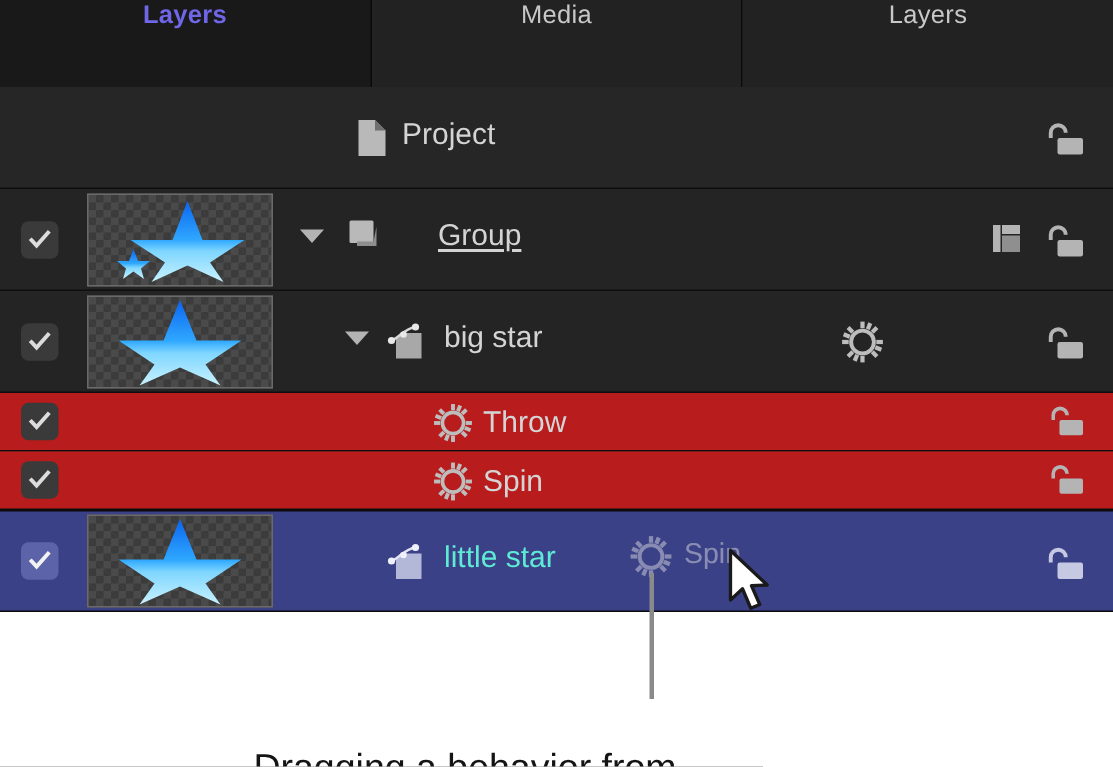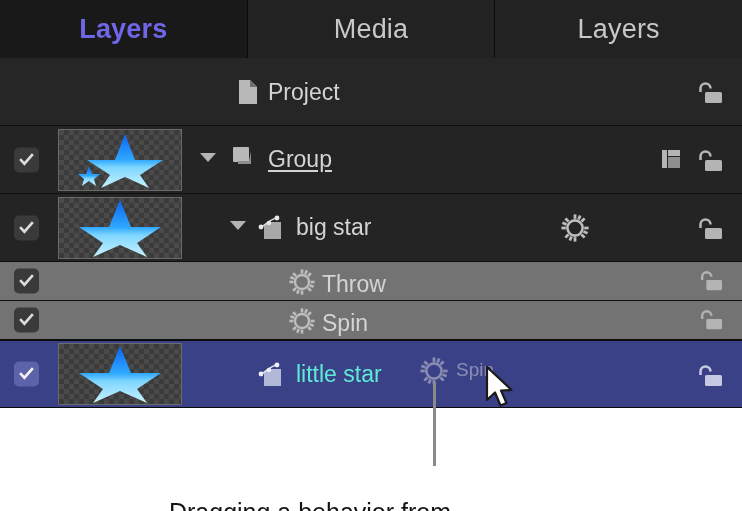--- a/index.html
+++ b/index.html
@@ -24,23 +24,23 @@
   .tabbar {
     position: absolute;
     left: 0; top: 0;
     width: 742px; height: 58px;
     display: flex;
     background: #131313;
   }
   .tab {
     flex: 1 1 0;
     display: flex;
-    align-items: center;
+    align-items: flex-start;
     justify-content: center;
-    font-size: 27px;
+    font-size: 17px;
     letter-spacing: 0.2px;
     background: #222222;
     color: #c8c8c8;
     border-right: 1px solid #0a0a0a;
     box-sizing: border-box;
     cursor: default;
   }
   .tab:last-child { border-right: none; }
   .tab.selected {
     background: #191919;
@@ -58,21 +58,21 @@
   .row {
     position: relative;
     width: 742px;
     box-sizing: border-box;
     border-bottom: 1px solid #0e0e0e;
     background: #242424;
     display: block;
   }
   .row.project { height: 68px; background: #262626; }
   .row.tall    { height: 68px; }
-  .row.short   { height: 39px; background: #737373; }
+  .row.short   { height: 39px; background: #b91c1c; }
   .row.selected {
     background: #3b4186;
     border-top: 1px solid #0a0a0a;
     border-bottom: 1px solid #0a0a0a;
   }
 
   
   .cbox {
     position: absolute;
     left: 14px;
@@ -100,28 +100,29 @@
       linear-gradient(45deg, #3b3b3b 25%, transparent 25%, transparent 75%, #3b3b3b 75%);
     background-size: 10px 10px;
     background-position: 0 0, 5px 5px;
     overflow: hidden;
   }
   .thumb svg { display: block; }
   .vcenter { top: 50%; transform: translateY(-50%); }
 
   .rowlabel {
     position: absolute;
-    font-size: 23px;
+    font-size: 20px;
     color: #d4d4d4;
     white-space: nowrap;
     cursor: default;
   }
   .rowlabel.underline {
     text-decoration: underline;
     text-underline-offset: 3px;
+    margin-left: 24px;
   }
   .rowlabel.light { color: #5eead4; }
 
   .tri {
     position: absolute;
     width: 0; height: 0;
     border-left: 8px solid transparent;
     border-right: 8px solid transparent;
     border-top: 9px solid #b4b4b4;
     cursor: pointer;

